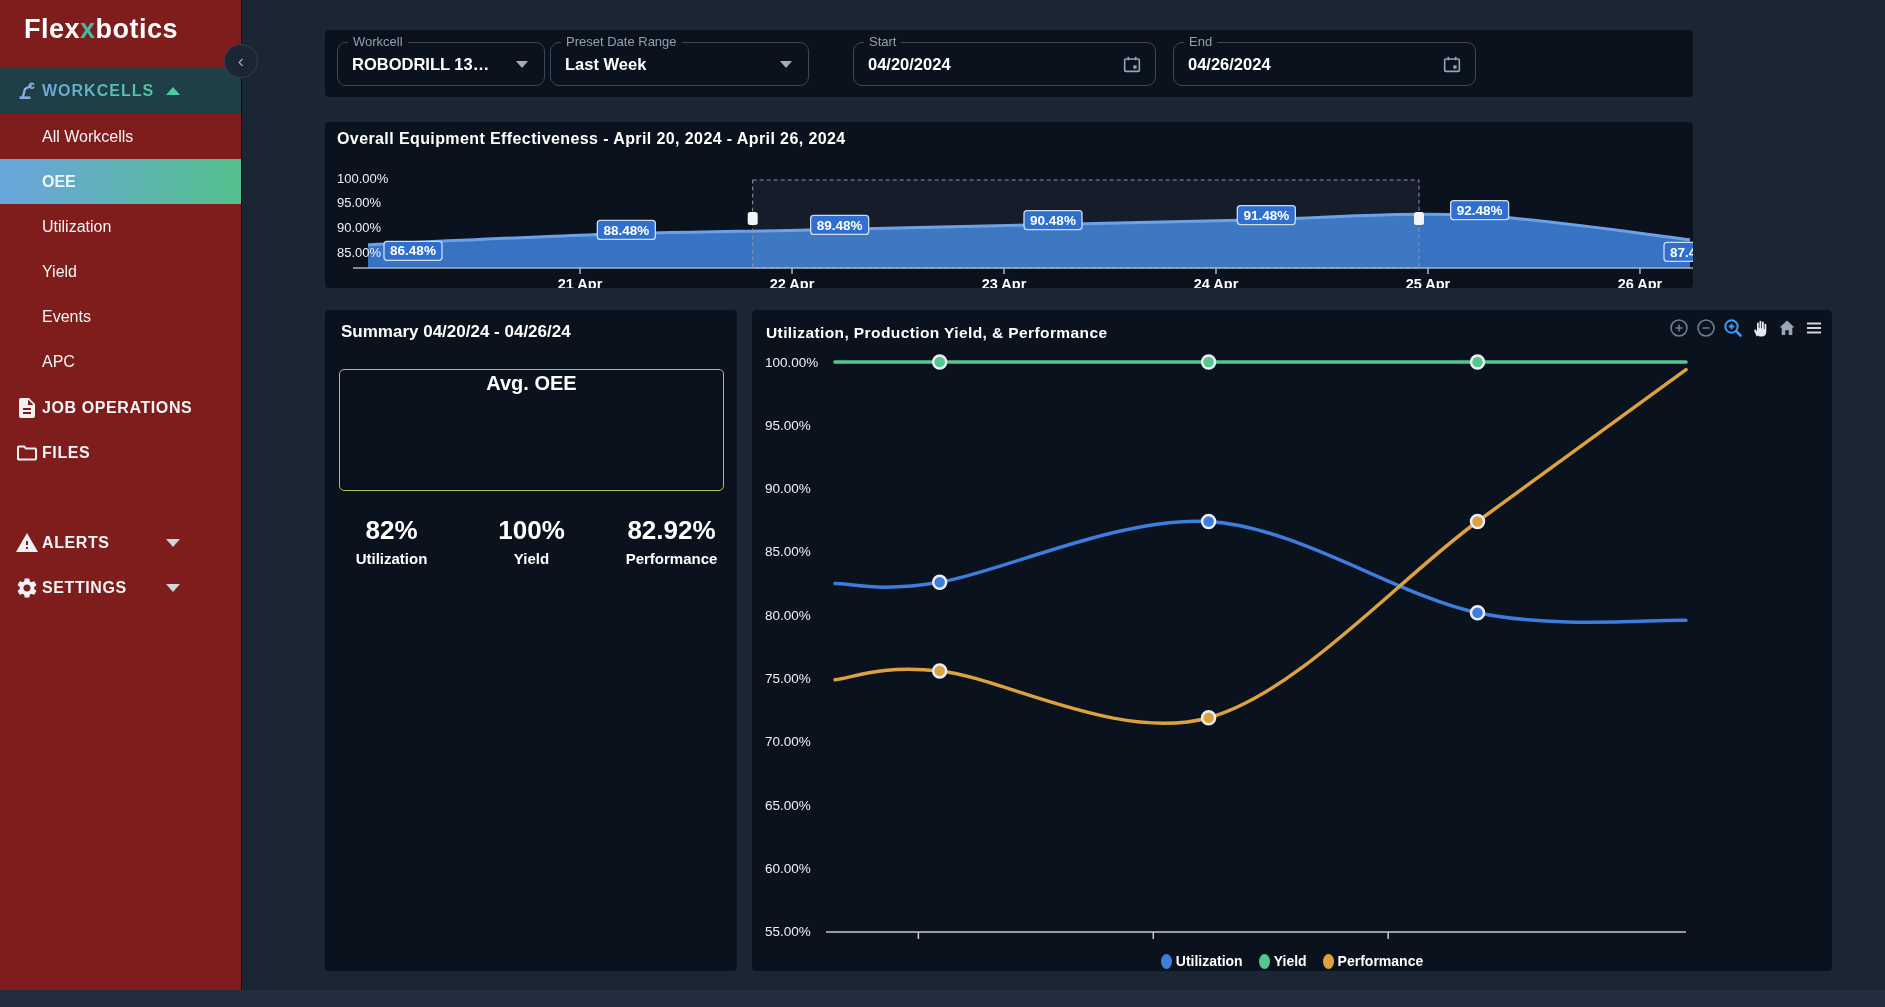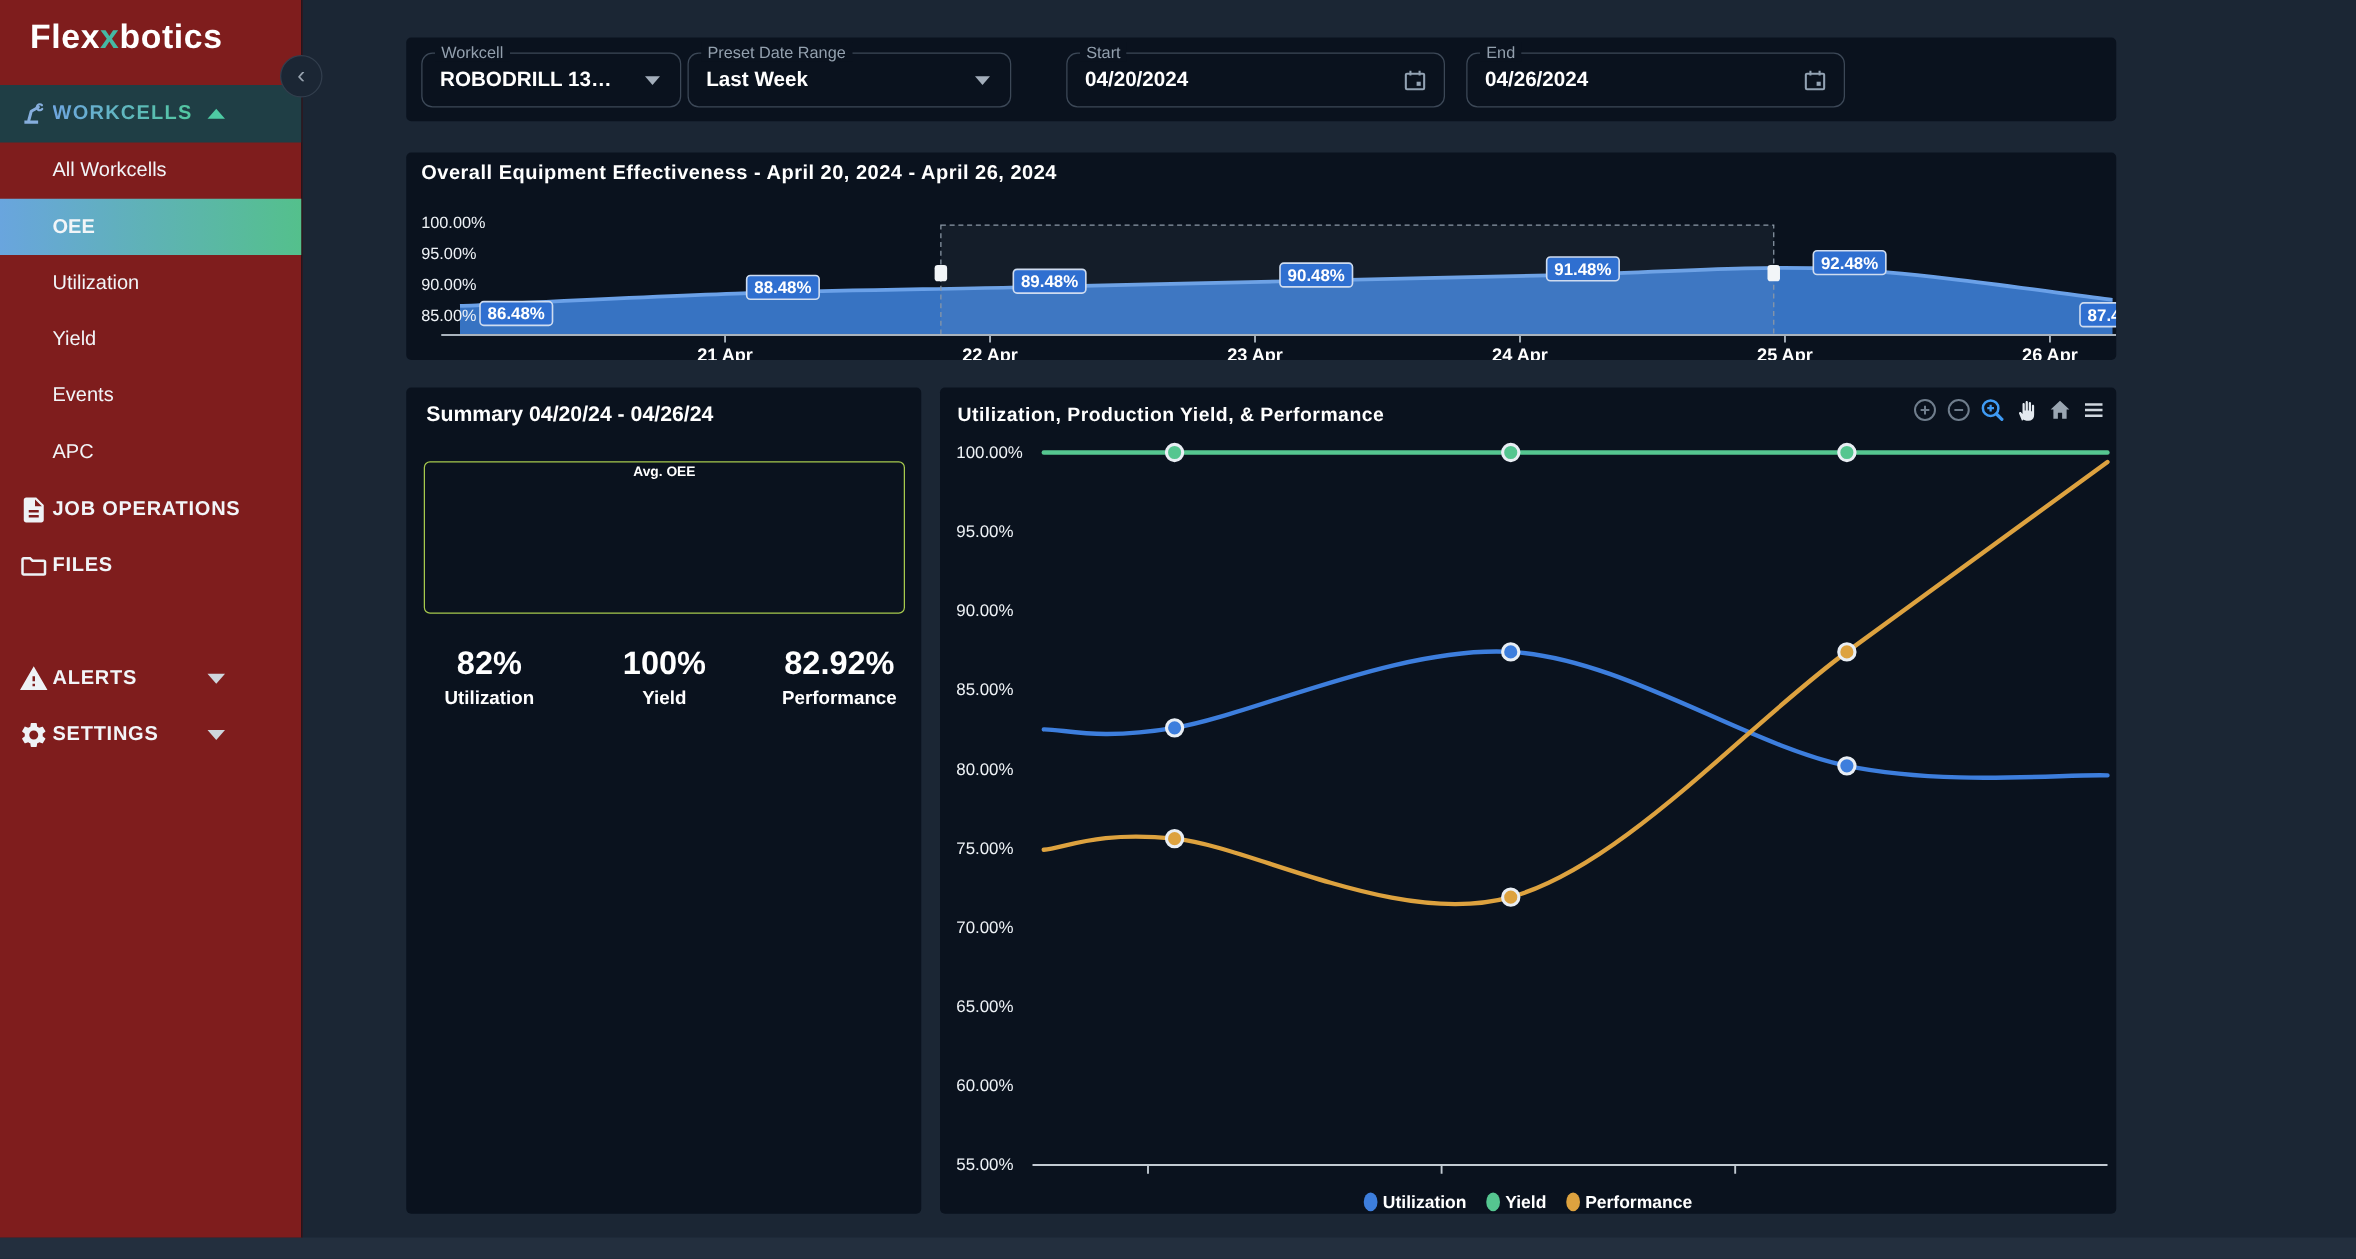--- a/index.html
+++ b/index.html
@@ -28,42 +28,42 @@
     border-top:8px solid #cfd6dd; }
   .sub-item { padding-left:42px; font-size:16px; font-weight:500; color:#f2f5f8; }
   .sub-item.active { background:linear-gradient(90deg,#69a5de,#54c08c); font-weight:bold; }
   .menu-item { font-size:16px; font-weight:bold; letter-spacing:.6px; color:#f2f5f8; }
   .menu-item span.lbl { margin-left:42px; }
   
   .panel { position:absolute; background:#0a121e; border-radius:4px; overflow:hidden; }
   #filter-panel { left:325px; top:30px; width:1368px; height:67px; }
   #oee-panel    { left:325px; top:122px; width:1368px; height:166px; }
   #summary-panel{ left:325px; top:310px; width:412px;  height:661px; }
-  #trend-panel  { left:752px; top:310px; width:941px;  height:661px; }
+  #trend-panel  { left:752px; top:310px; width:1080px;  height:661px; }
   #bottom-strip { position:absolute; left:0; top:990px; width:1885px; height:17px; background:#232f3e; }
   
   .field { position:absolute; top:12px; height:44px; border:1px solid #3c4857;
     border-radius:9px; cursor:pointer; }
   .field .flabel { position:absolute; top:-9px; left:10px; padding:0 5px; background:#0a121e;
     font-size:13px; color:#93a0ae; white-space:nowrap; }
   .field .fvalue { position:absolute; left:14px; top:0; line-height:42px; font-size:16.5px;
     font-weight:bold; color:#fff; white-space:nowrap; }
   .sel-arrow { position:absolute; right:16px; top:18px; width:0; height:0;
     border-left:6px solid transparent; border-right:6px solid transparent;
     border-top:7px solid #a3aebb; }
   .cal-icon { position:absolute; right:12px; top:10px; width:22px; height:22px; }
   
   .panel-title { position:absolute; left:12px; top:8px; font-size:16px; font-weight:bold;
     letter-spacing:.4px; white-space:nowrap; }
   #trend-panel .panel-title { left:14px; top:14px; font-size:15.5px; }
   #summary-title { position:absolute; left:16px; top:12px; font-size:17px; font-weight:600; }
   #oee-box { position:absolute; left:14px; top:59px; width:385px; height:122px;
     border:1.5px solid #a6c94d; border-radius:5px; text-align:center; }
   #oee-big { font-size:58px; font-weight:bold; margin-top:14px; letter-spacing:1px; }
-  #oee-big-label { font-size:11px; font-weight:bold; margin-top:2px; }
+  #oee-big-label { font-size:20px; font-weight:bold; margin-top:2px; }
   #stats-row { position:absolute; left:14px; top:205px; width:385px; display:flex;gap:35px; }
   .stat { flex:1; text-align:center; }
   .stat .v { font-size:26px; font-weight:bold; }
   .stat .l { font-size:15px; font-weight:bold; margin-top:4px; }
   
   #trend-toolbar { position:absolute; right:6px; top:6px; display:flex; gap:3px; z-index:3; }
   #trend-toolbar .tool { width:24px; height:24px; cursor:pointer; display:flex;
     align-items:center; justify-content:center; }
   
   #trend-legend { position:absolute; left:0; width:100%; top:643px; display:flex;

